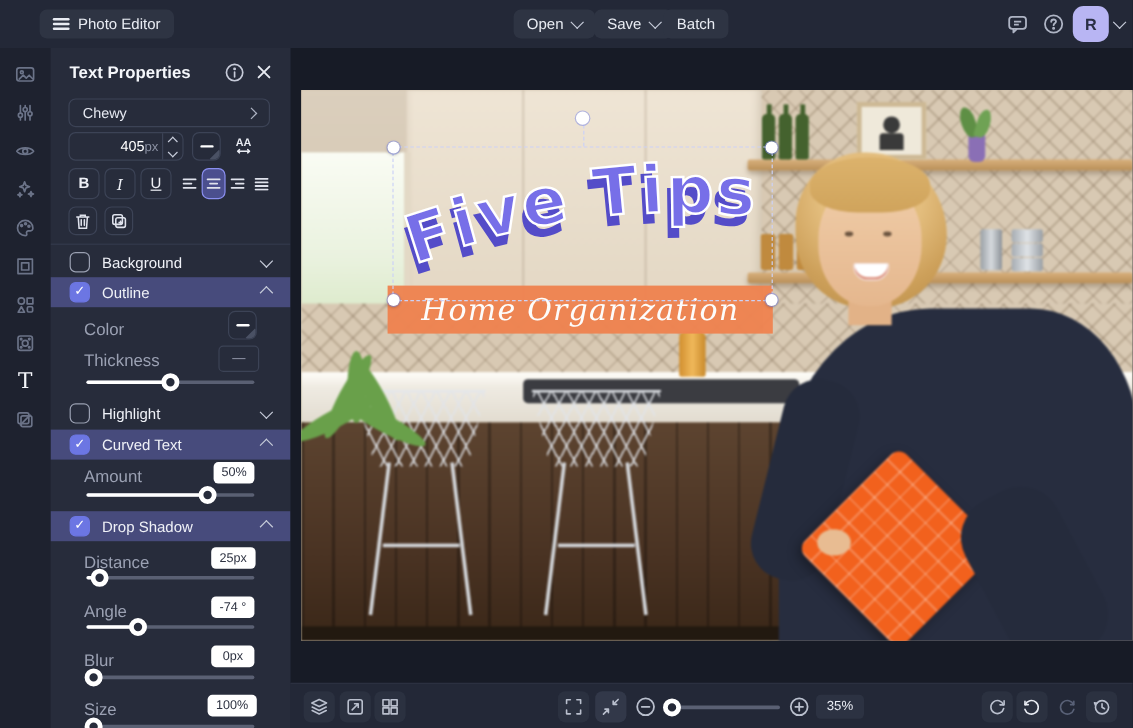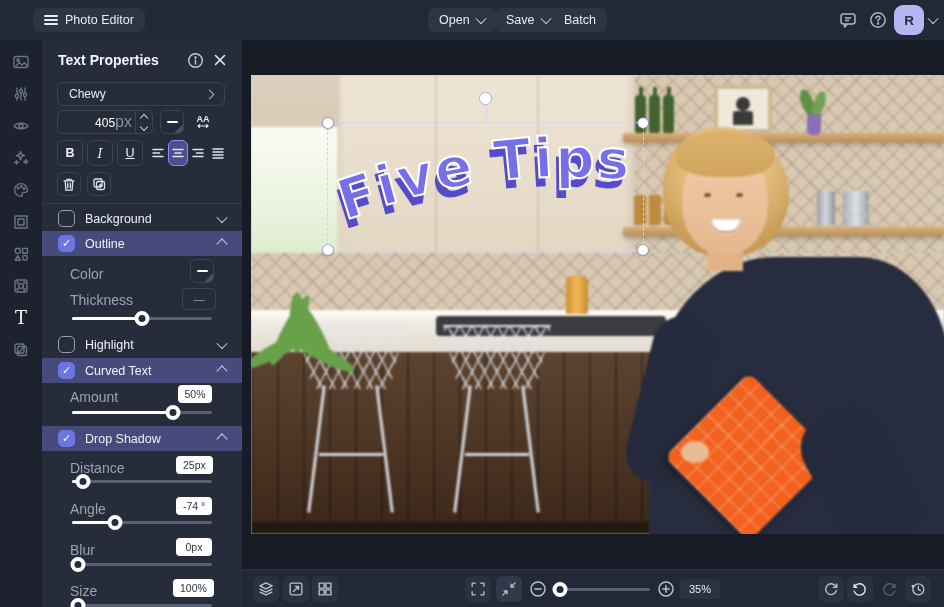--- a/index.html
+++ b/index.html
@@ -31,21 +31,21 @@
   .ric.txt{font-family:"DejaVu Serif",serif;font-size:18px;color:#f5f7fb;line-height:18px;}
 
   
   .panel{position:absolute;left:42px;top:40px;width:200px;bottom:0;background:#272c3b;z-index:20;overflow:hidden;}
   .p-title{position:absolute;left:16px;top:12px;font-size:14px;font-weight:bold;color:#f4f6fa;}
   .icbtn{position:absolute;cursor:pointer;}
   .box{position:absolute;border:1px solid #3c4356;border-radius:6px;box-sizing:border-box;
        display:flex;align-items:center;cursor:pointer;background:transparent;}
   .f12{font-size:12px;color:#e7eaf2;}
   .sizeval{flex:1;text-align:right;font-size:12px;color:#fff;padding-right:3px;}
-  .unit{font-size:16px;color:#8a90a2;margin-top:11px;}
+  .unit{font-size:11px;color:#8a90a2;margin-top:11px;}
   .stepper{width:16px;height:100%;border-left:1px solid #3c4356;display:flex;flex-direction:column;
            align-items:center;justify-content:center;gap:3px;cursor:pointer;}
   .stepper .chevu,.stepper .chevd{width:5px;height:5px;border-width:1.4px;transform-origin:center;}
   .stepper .chevd{transform:rotate(45deg);}
   .fmt{position:absolute;width:26px;height:26px;border:1px solid #3c4356;border-radius:6px;box-sizing:border-box;
        display:flex;align-items:center;justify-content:center;font-size:12.5px;color:#eef0f6;cursor:pointer;}
   .alico{position:absolute;width:20px;height:26px;display:flex;align-items:center;justify-content:center;
          border-radius:6px;cursor:pointer;box-sizing:border-box;}
   .alico.on{background:#4b4f8e;border:1px solid #8a8ff0;}
   .alico svg{stroke:#dfe2ec;stroke-width:1.5;stroke-linecap:round;}
@@ -524,20 +524,23 @@
         <div class="body"></div>
         <div class="neck"></div>
         <div class="face"></div>
         <div class="fringe"></div>
         <div class="armL"></div>
         <div class="folder"></div>
         <div class="armR"></div>
         <span class="hand"></span>
       </div>
 
+      <div class="banner">
+        <span class="subline">Home Organization</span>
+      </div>
       <div class="headline"><span style="transform: translateY(15.2px) rotate(-9.6deg);">F</span><span style="transform: translateY(8.5px) rotate(-7.2deg);">i</span><span style="transform: translateY(3.8px) rotate(-4.8deg);">v</span><span style="transform: translateY(0.9px) rotate(-2.4deg);">e</span><span style="transform: translateY(0px) rotate(0deg);">&nbsp;</span><span style="transform: translateY(0.9px) rotate(2.4deg);">T</span><span style="transform: translateY(3.8px) rotate(4.8deg);">i</span><span style="transform: translateY(8.5px) rotate(7.2deg);">p</span><span style="transform: translateY(15.2px) rotate(9.6deg);">s</span></div>
 
       <div class="selbox">
         <span class="rotstem"></span>
         <span class="rothandle"></span>
         <span class="handle" style="left:-5px;top:-5px;"></span>
         <span class="handle" style="right:-5px;top:-5px;"></span>
         <span class="handle" style="left:-5px;bottom:-5px;"></span>
         <span class="handle" style="right:-5px;bottom:-5px;"></span>
       </div>

